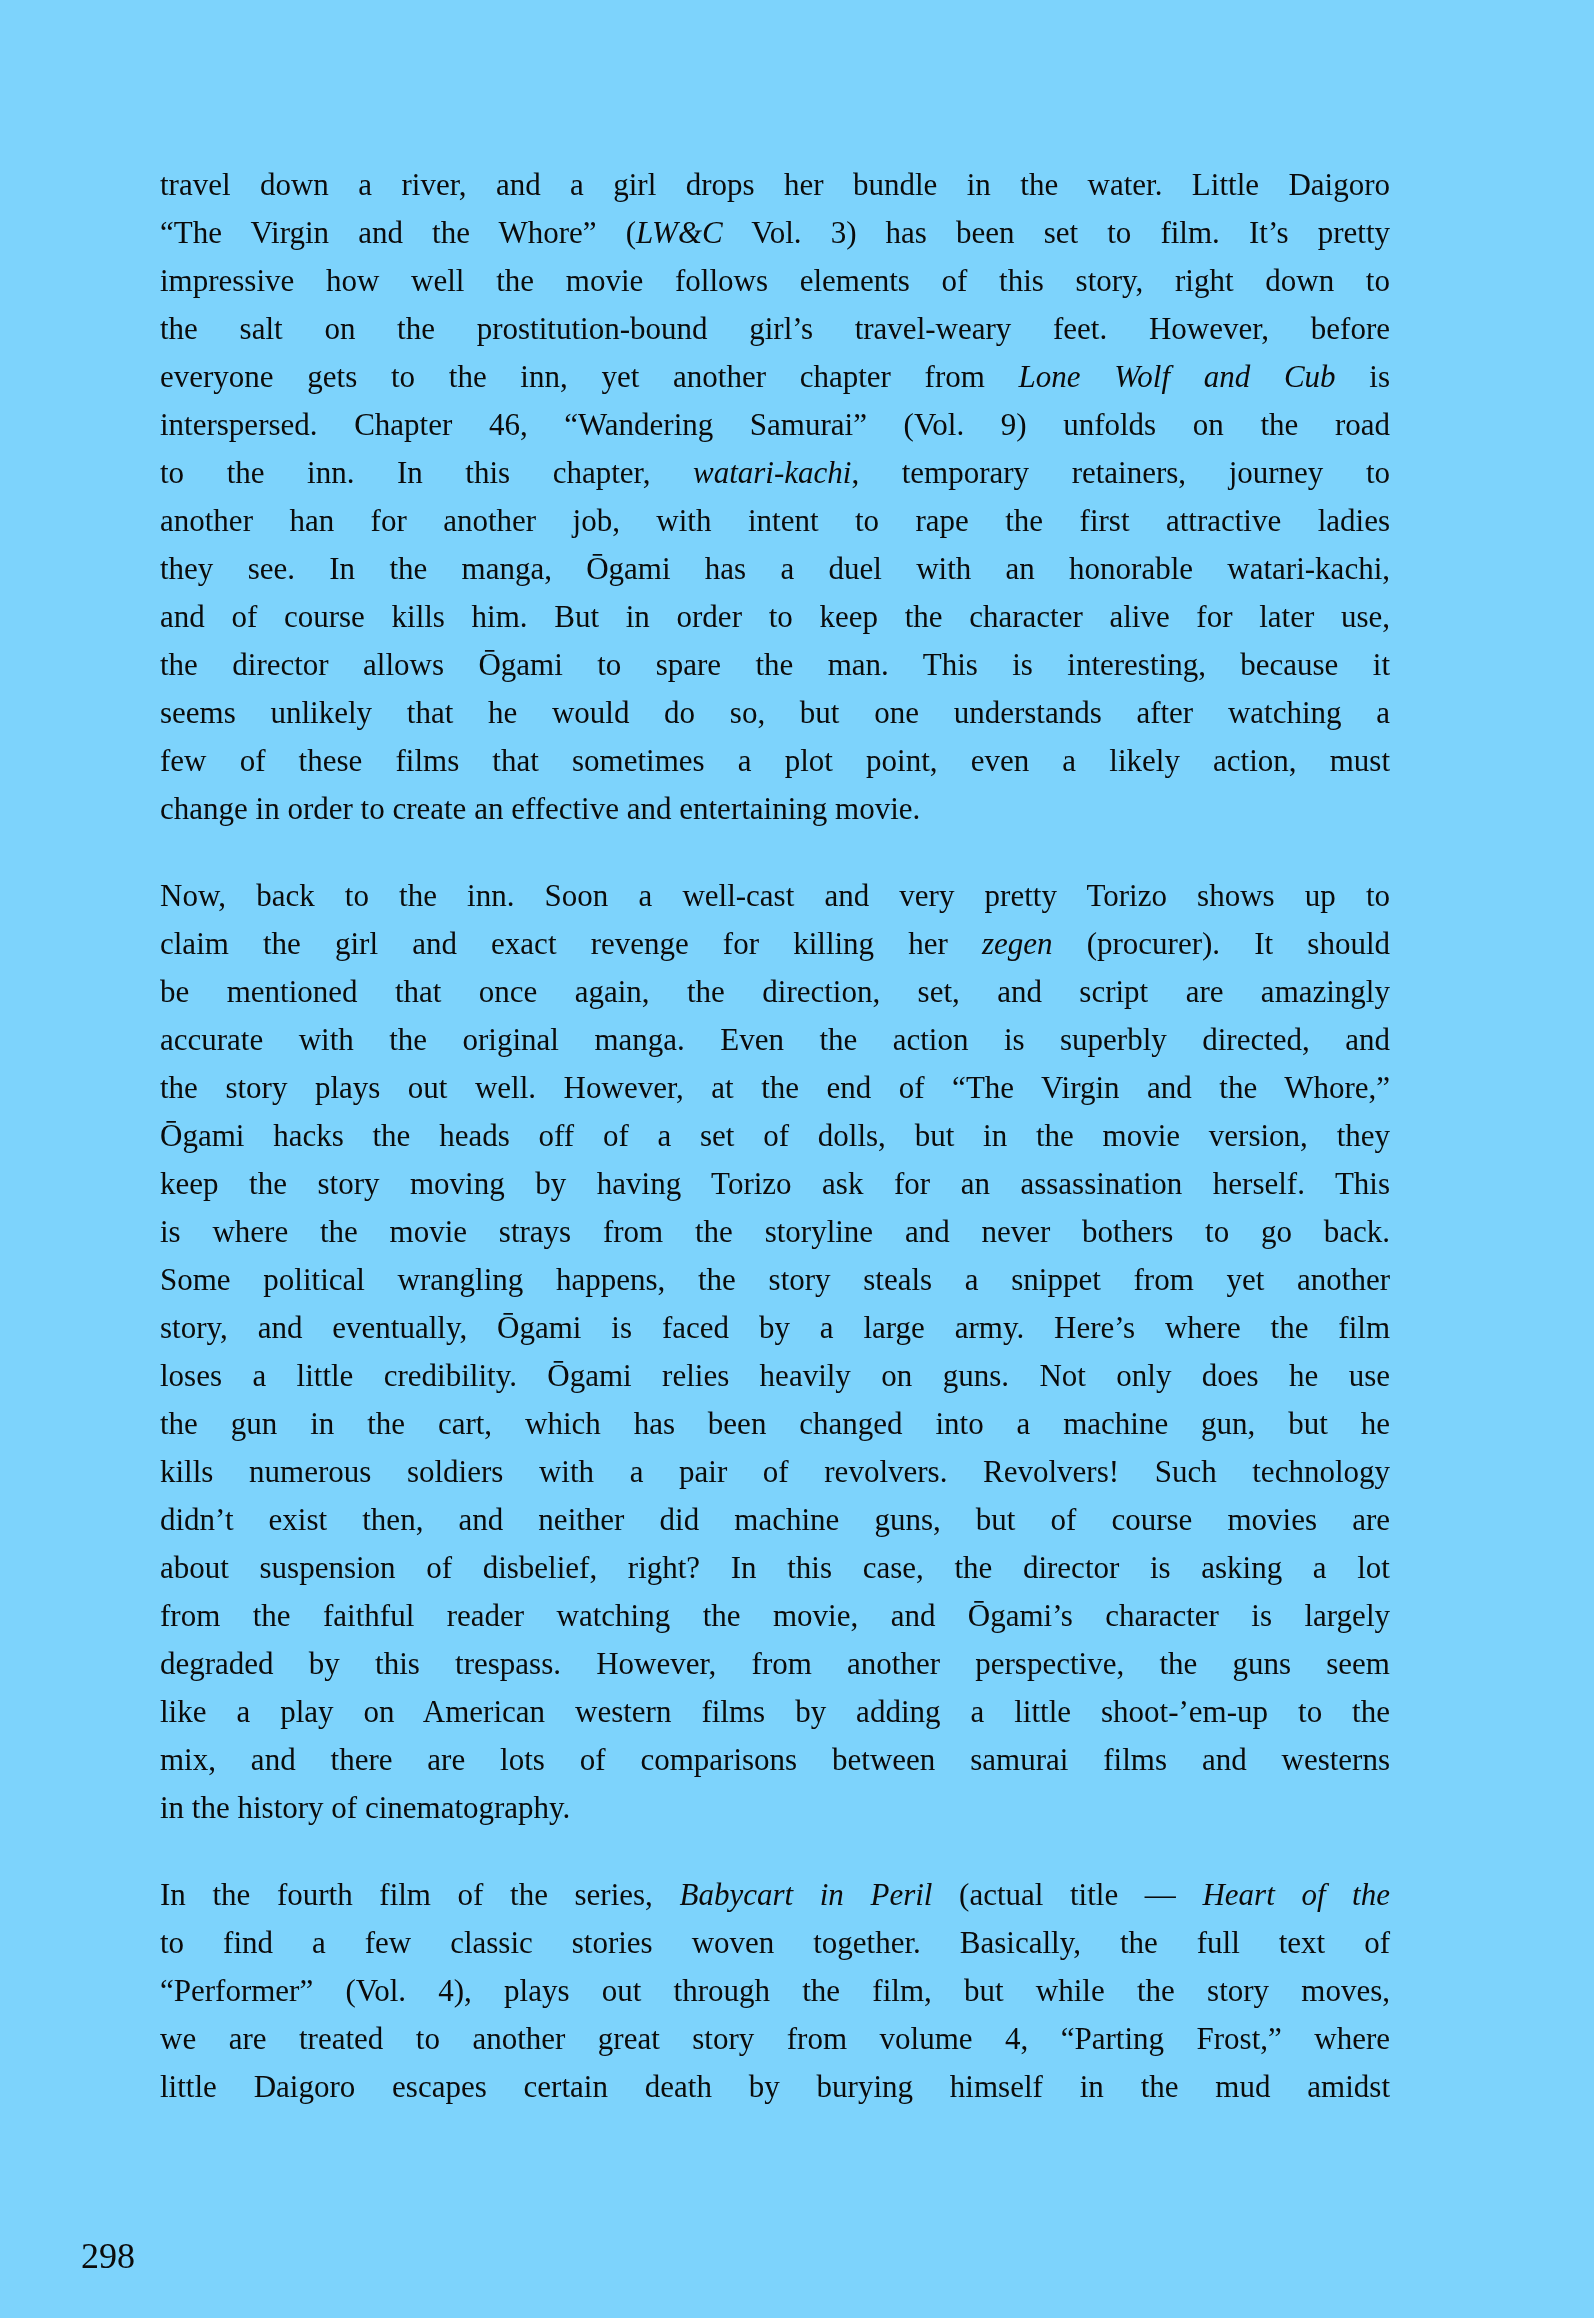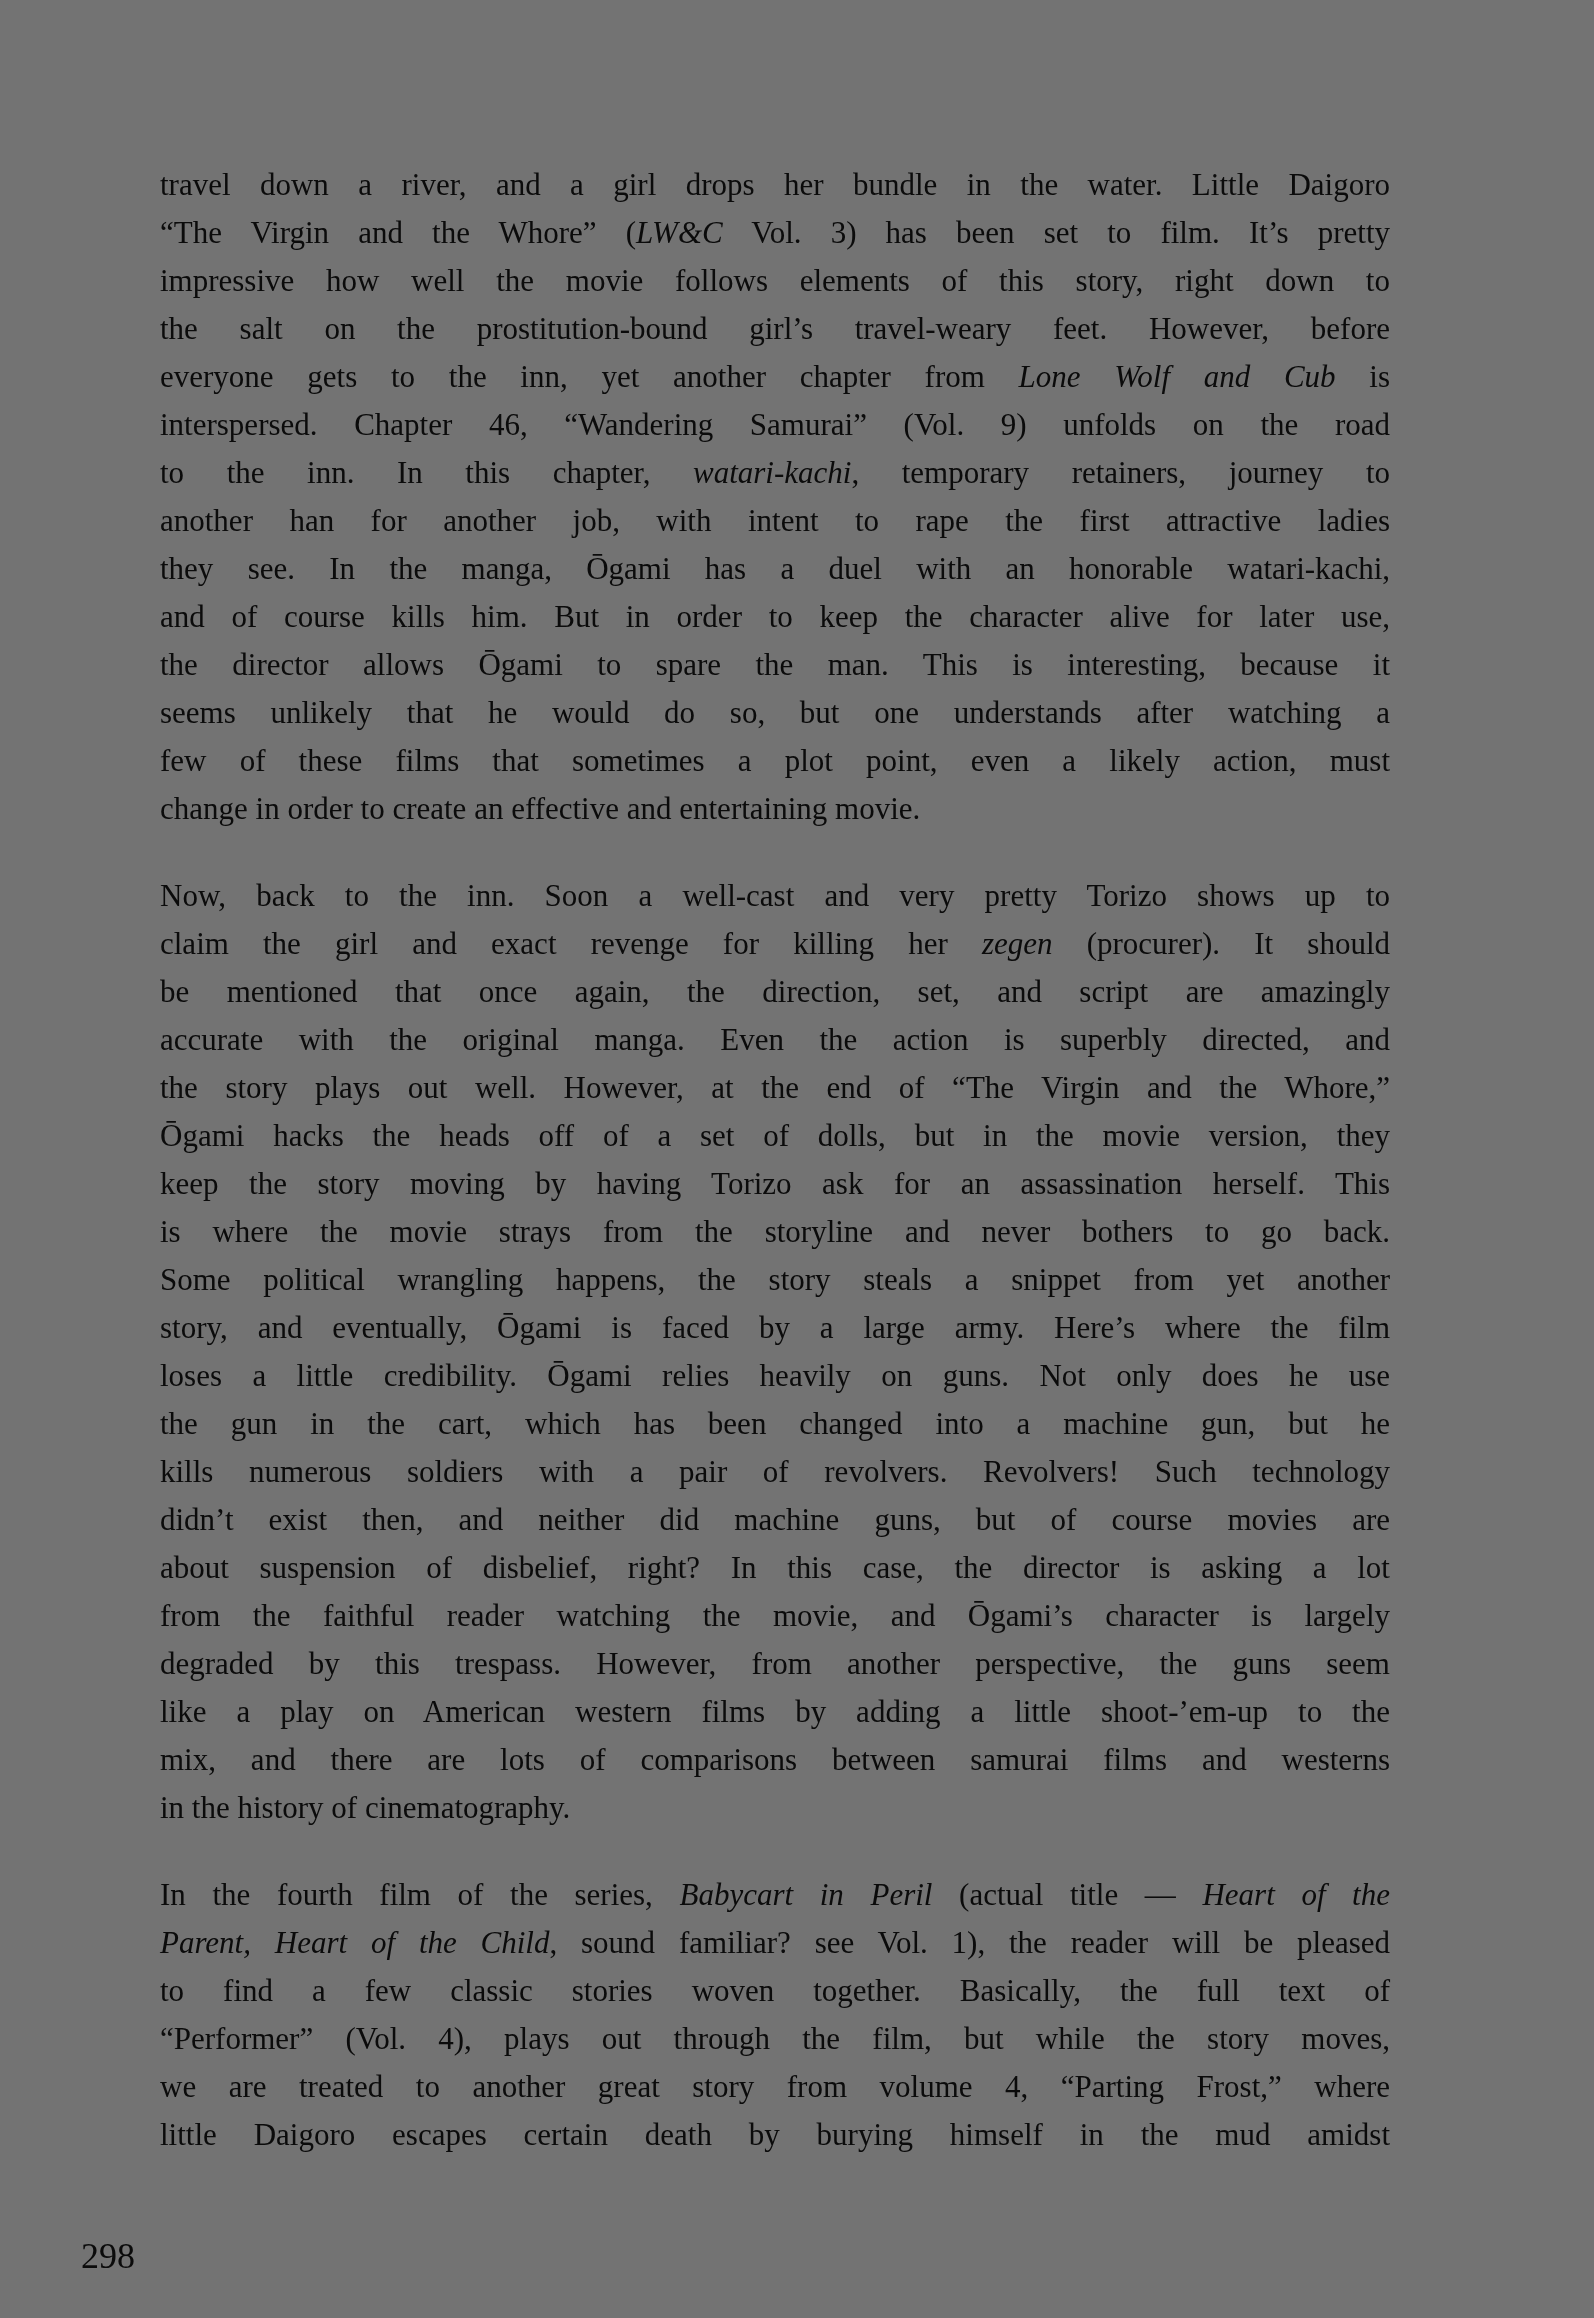--- a/index.html
+++ b/index.html
@@ -4,21 +4,21 @@
 <style>
   html, body {
     margin: 0;
     padding: 0;
     background: #ffffff;
   }
   #page {
     position: relative;
     width: 1594px;
     height: 2319px;
-    background: #737373;
+    background: #7dd3fc;
     overflow: hidden;
     font-family: "Liberation Serif", "DejaVu Serif", serif;
     color: #0b0b0b;
   }
   #text-block {
     position: absolute;
     left: 160px;
     top: 161px;
     width: 1230px;
     font-size: 31px;
@@ -89,21 +89,20 @@
         <div class="line"><span>didn’t exist then, and neither did machine guns, but of course movies are</span></div>
         <div class="line"><span>about suspension of disbelief, right? In this case, the director is asking a lot</span></div>
         <div class="line"><span>from the faithful reader watching the movie, and Ōgami’s character is largely</span></div>
         <div class="line"><span>degraded by this trespass. However, from another perspective, the guns seem</span></div>
         <div class="line"><span>like a play on American western films by adding a little shoot-’em-up to the</span></div>
         <div class="line"><span>mix, and there are lots of comparisons between samurai films and westerns</span></div>
         <div class="line flush"><span>in the history of cinematography.</span></div>
       </div>
       <div class="para">
         <div class="line"><span>In the fourth film of the series, </span><i>Babycart in Peril</i><span> (actual title — </span><i>Heart of the</i></div>
-        <div class="line"><i>Parent, Heart of the Child</i><span>, sound familiar? see Vol. 1), the reader will be pleased</span></div>
         <div class="line"><span>to find a few classic stories woven together. Basically, the full text of</span></div>
         <div class="line"><span>“Performer” (Vol. 4), plays out through the film, but while the story moves,</span></div>
         <div class="line"><span>we are treated to another great story from volume 4, “Parting Frost,” where</span></div>
         <div class="line"><span>little Daigoro escapes certain death by burying himself in the mud amidst</span></div>
       </div>
     </div>
   <div id="page-number">298</div>
 </div>
 
 

